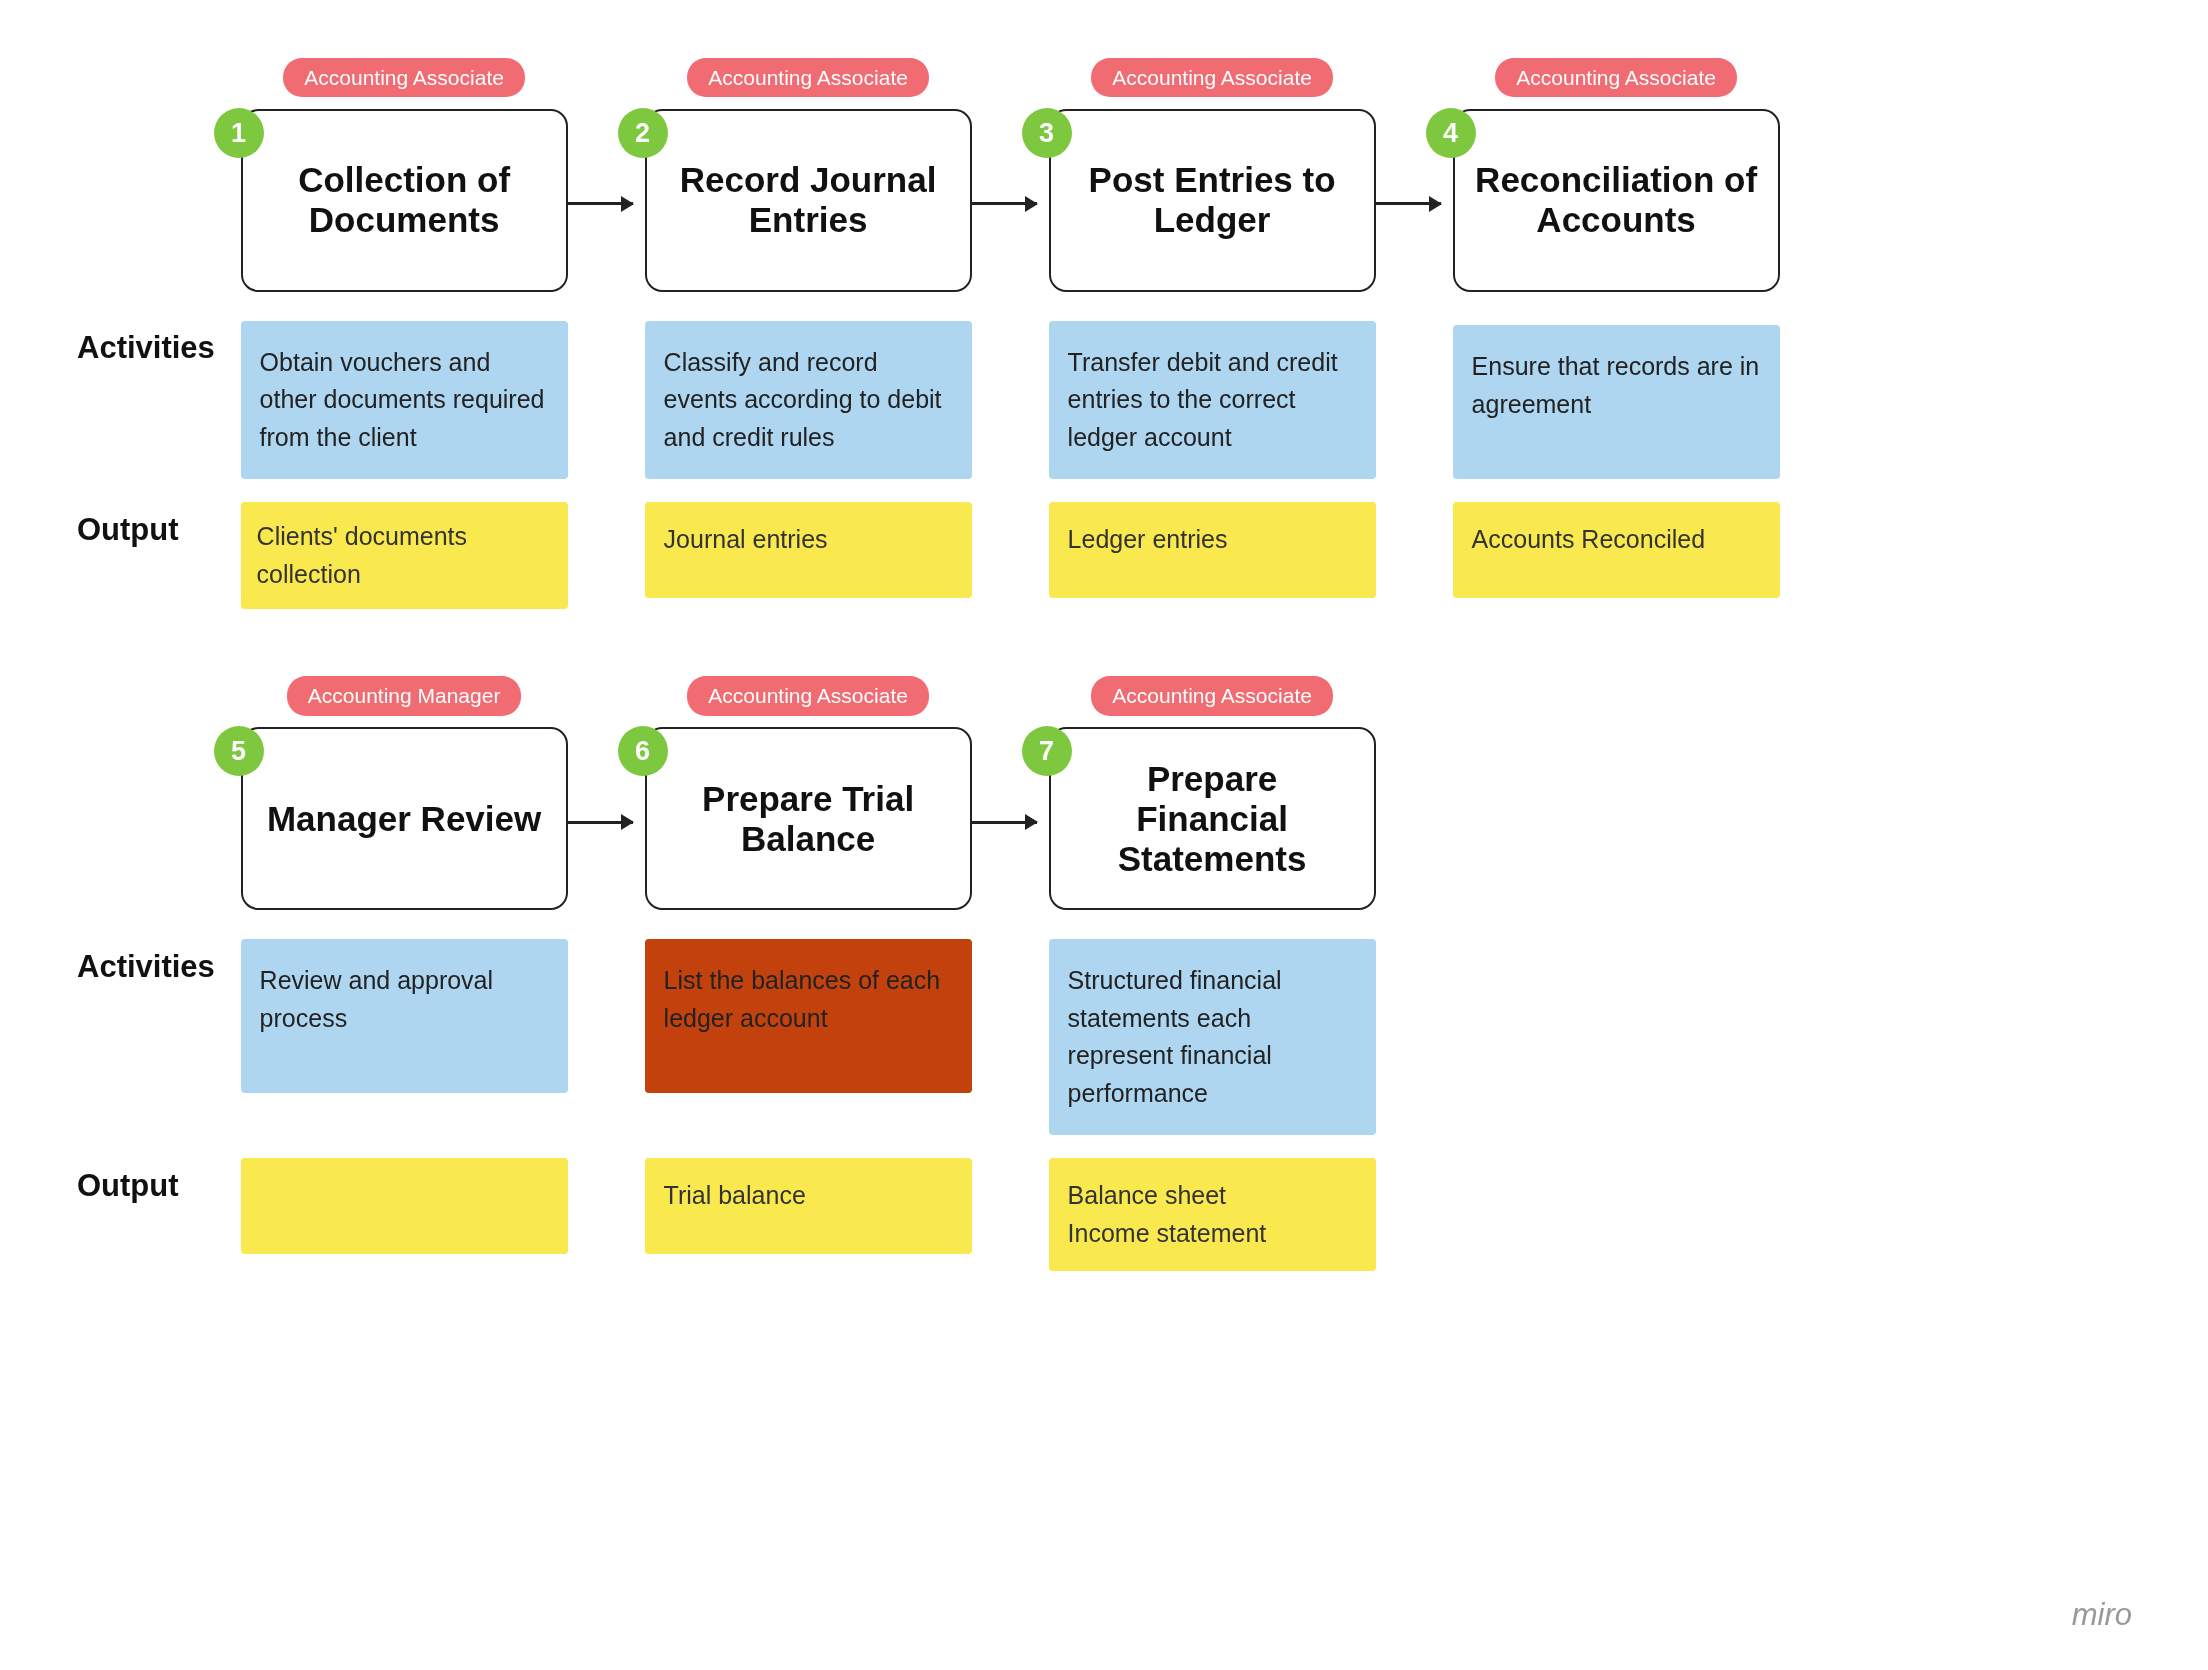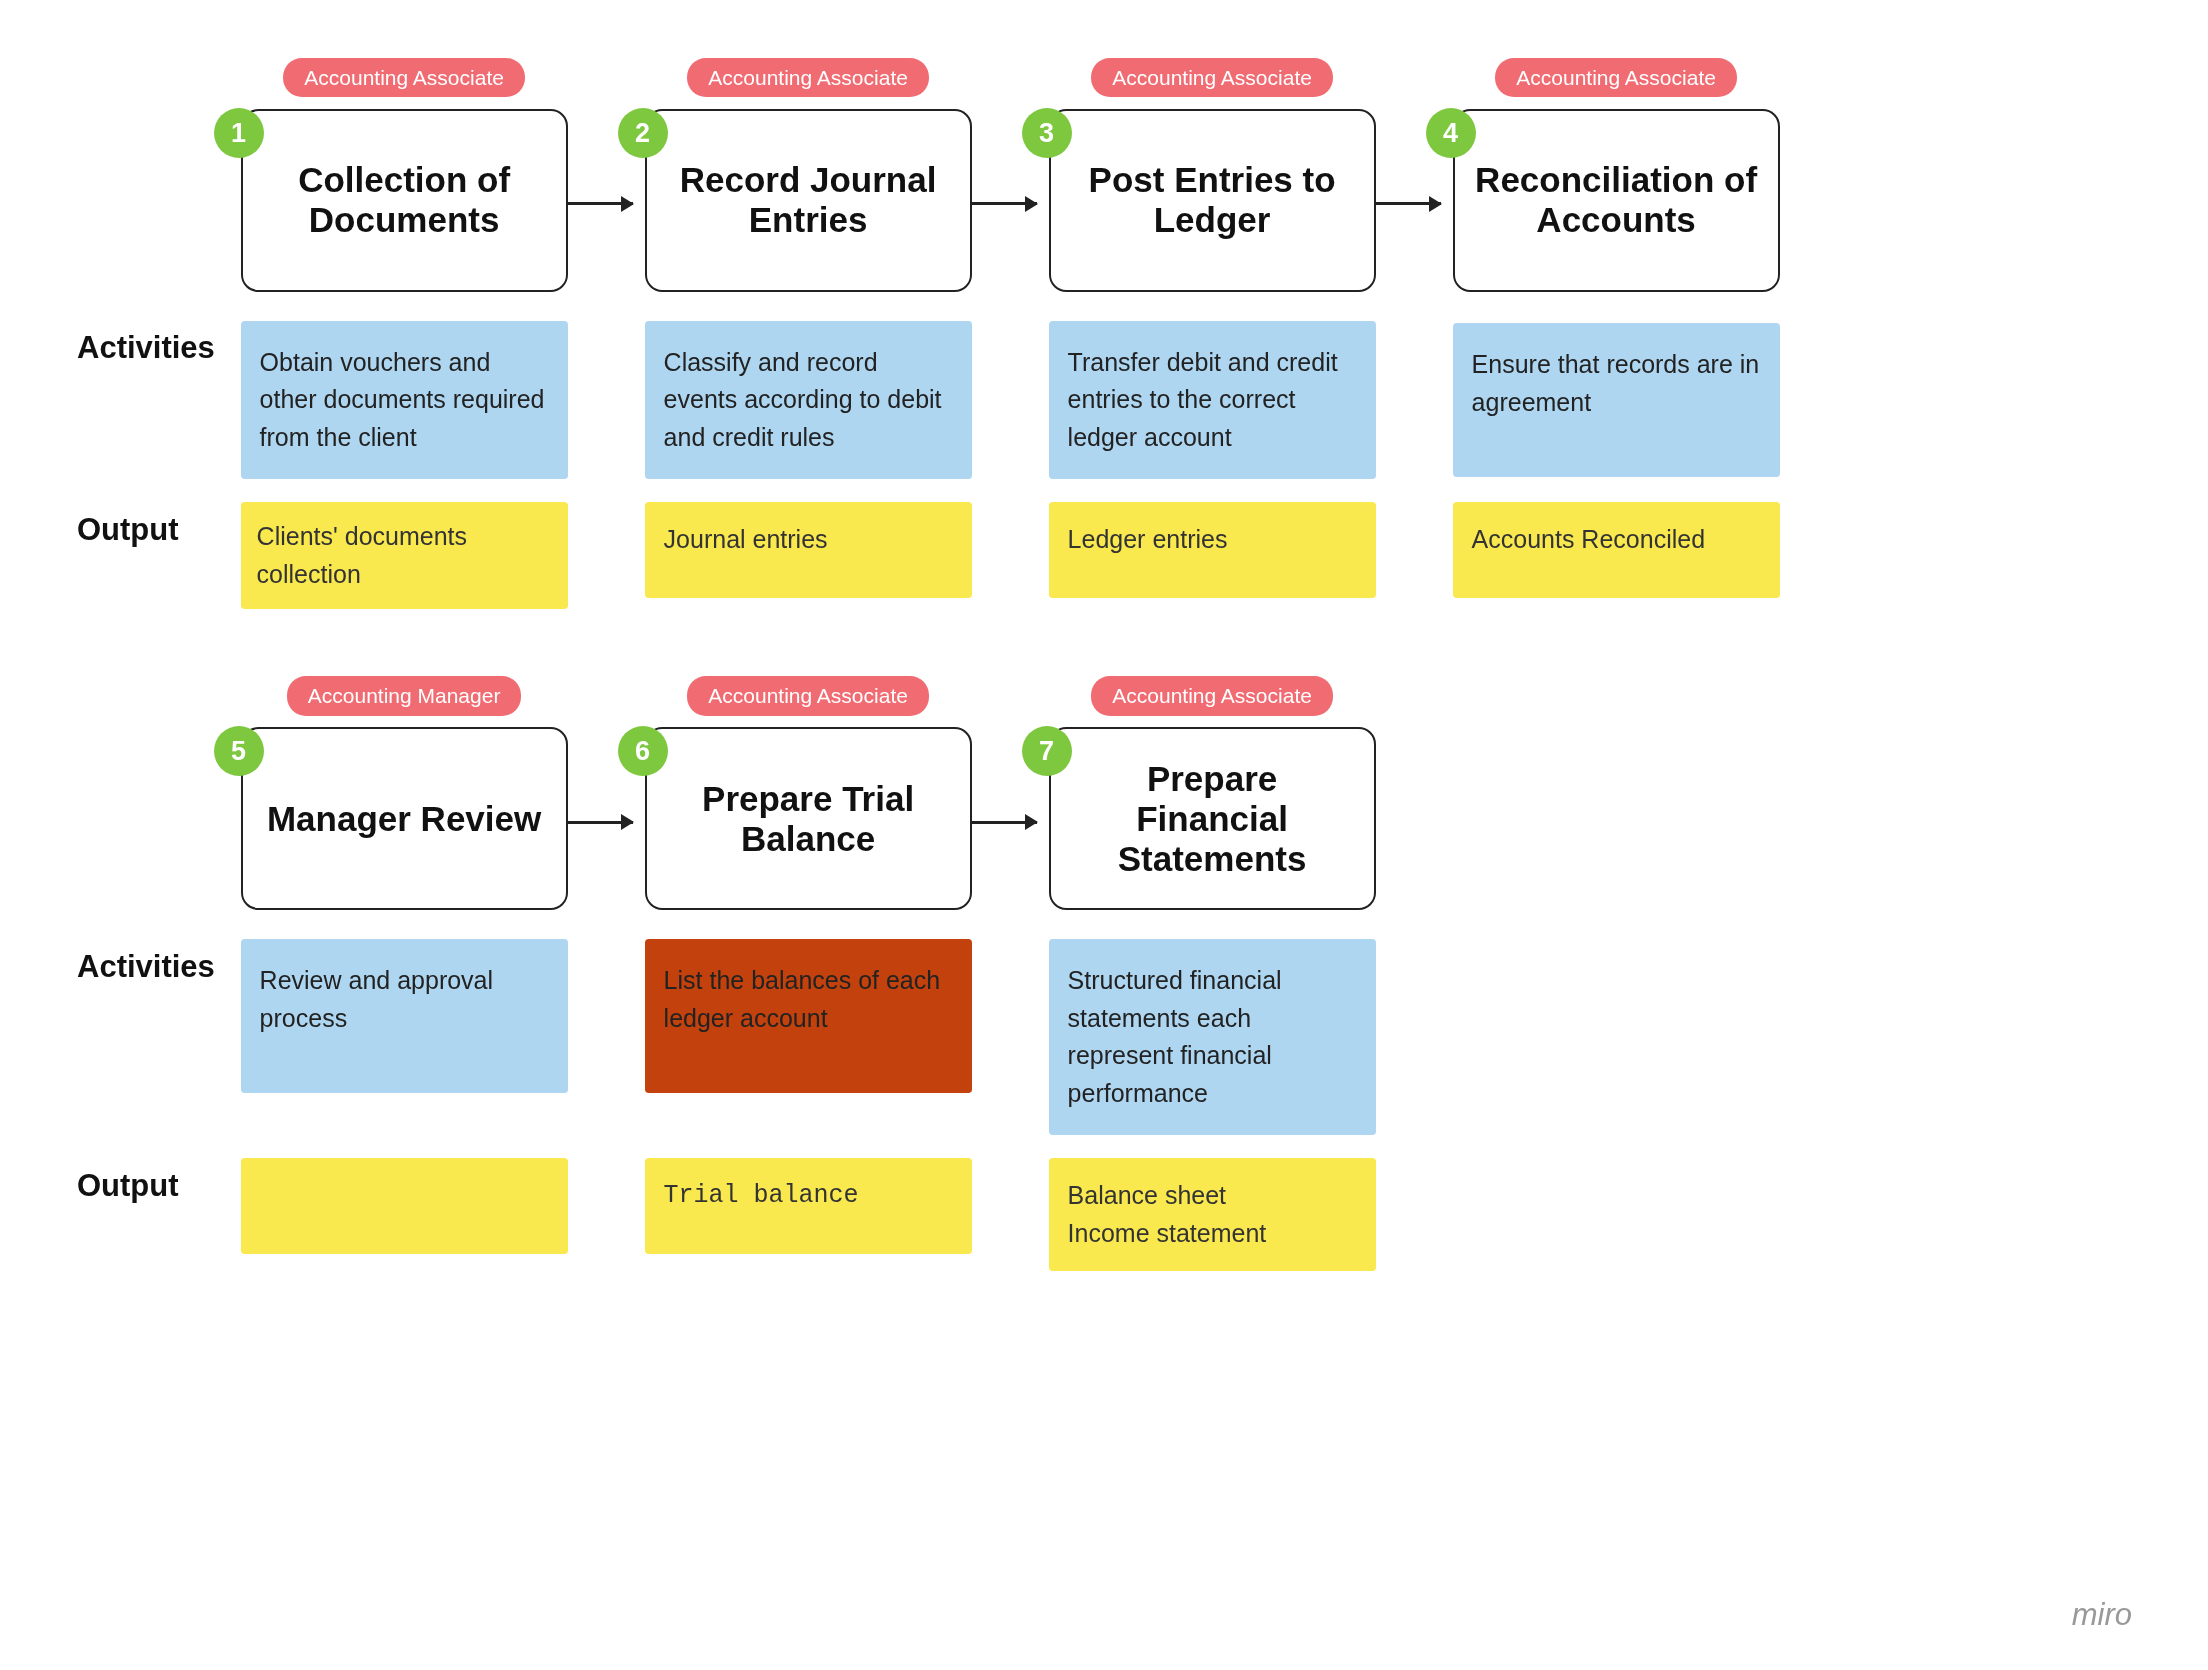--- a/index.html
+++ b/index.html
@@ -89,21 +89,21 @@
           <div style="background:#f06b72; color:white; font-size:21px; padding:7.7px 21px; border-radius:19px; margin-bottom:11.5px; white-space:nowrap;">Accounting Associate</div>
           <div style="position:absolute; left:-27px; top:50px; width:50px; height:50px; border-radius:50%; background:#7dc83e; color:white; font-size:27px; font-weight:bold; display:flex; align-items:center; justify-content:center; z-index:10;">4</div>
           <div style="border:2.9px solid #222; border-radius:17.3px; width:327px; min-height:183px; display:flex; align-items:center; justify-content:center; text-align:center; font-size:35px; font-weight:bold; color:#111; padding:19px; background:white;">Reconciliation of<br>Accounts</div>
         </div>
 
       </div>
     </div>
 
     <div style="display:flex; align-items:flex-start; margin-top:29px;">
       <div class="section-label-col" style="padding-top:9.6px;">Activities</div>
-      <div style="display:flex; align-items:center; margin-left:9.6px; gap:0;">
+      <div style="display:flex; align-items:flex-end; margin-left:9.6px; gap:0;">
 
         <div style="width:327px; flex-shrink:0;">
           <div style="background:#aed6f1; border-radius:3.8px; padding:23px 19px; font-size:25px; color:#222; min-height:154px; line-height:1.5;">Obtain vouchers and other documents required from the client</div>
         </div>
         <div style="width:77px; flex-shrink:0;"></div>
         <div style="width:327px; flex-shrink:0;">
           <div style="background:#aed6f1; border-radius:3.8px; padding:23px 19px; font-size:25px; color:#222; min-height:154px; line-height:1.5;">Classify and record events according to debit and credit rules</div>
         </div>
         <div style="width:77px; flex-shrink:0;"></div>
         <div style="width:327px; flex-shrink:0;">
@@ -202,21 +202,21 @@
     </div>
 
     <div style="display:flex; align-items:flex-start; margin-top:23px;">
       <div class="section-label-col" style="padding-top:9.6px;">Output</div>
       <div style="display:flex; align-items:flex-start; margin-left:9.6px; gap:0;">
 
         <div style="width:327px; flex-shrink:0;">
           <div style="background:#f9e84e; border-radius:3.8px; padding:19px; font-size:25px; color:#333; min-height:96px; line-height:1.5;"></div>
         </div>
         <div style="width:77px; flex-shrink:0;"></div>
-        <div style="width:327px; flex-shrink:0;font-family:Liberation Mono, monospace;">
+        <div style="width:327px; flex-shrink:0;">
           <div style="background:#f9e84e; border-radius:3.8px; padding:19px; font-size:25px; color:#333; min-height:96px; line-height:1.5;">Trial balance</div>
         </div>
         <div style="width:77px; flex-shrink:0;"></div>
         <div style="width:327px; flex-shrink:0;">
           <div style="background:#f9e84e; border-radius:3.8px; padding:19px; font-size:25px; color:#333; min-height:96px; line-height:1.5; white-space:pre-line;">Balance sheet
 Income statement</div>
         </div>
 
       </div>
     </div>

